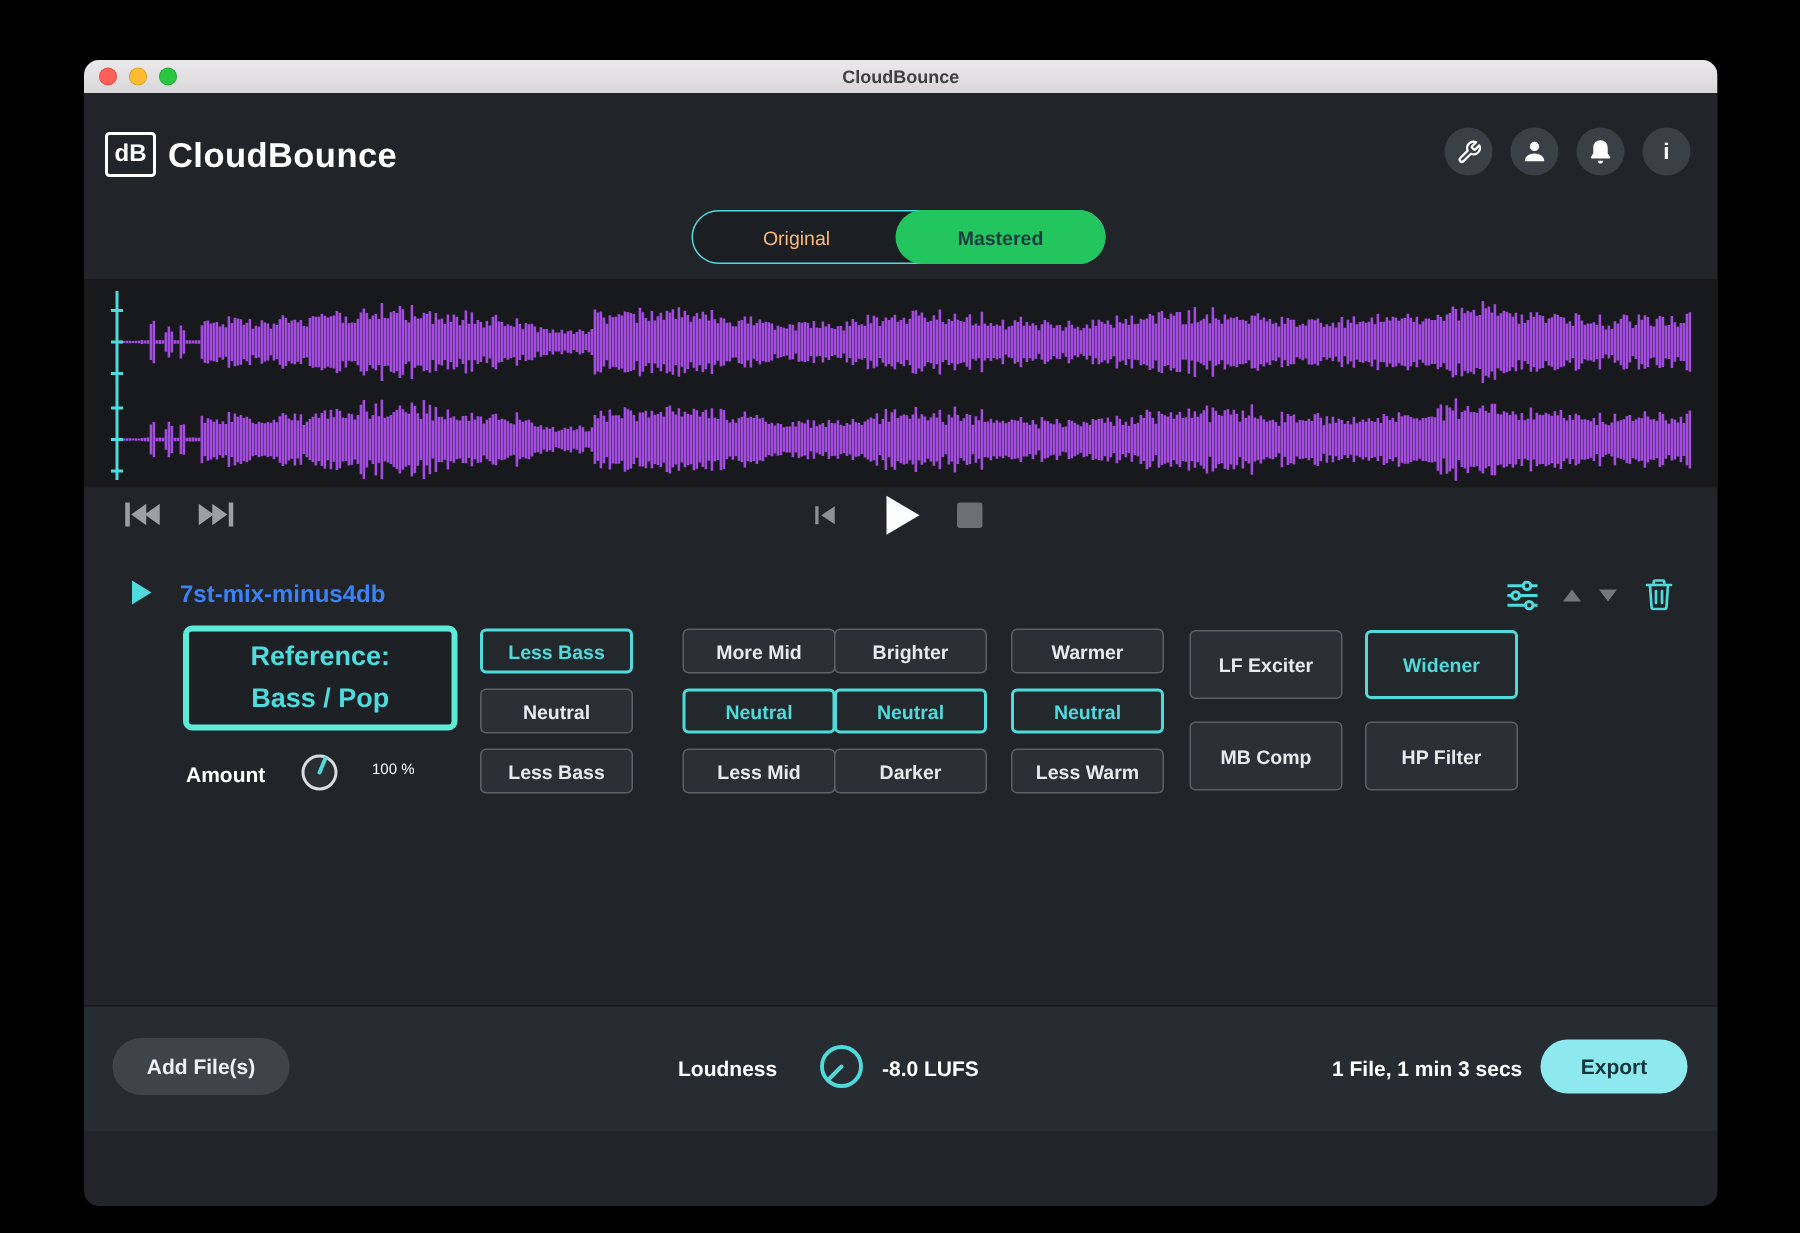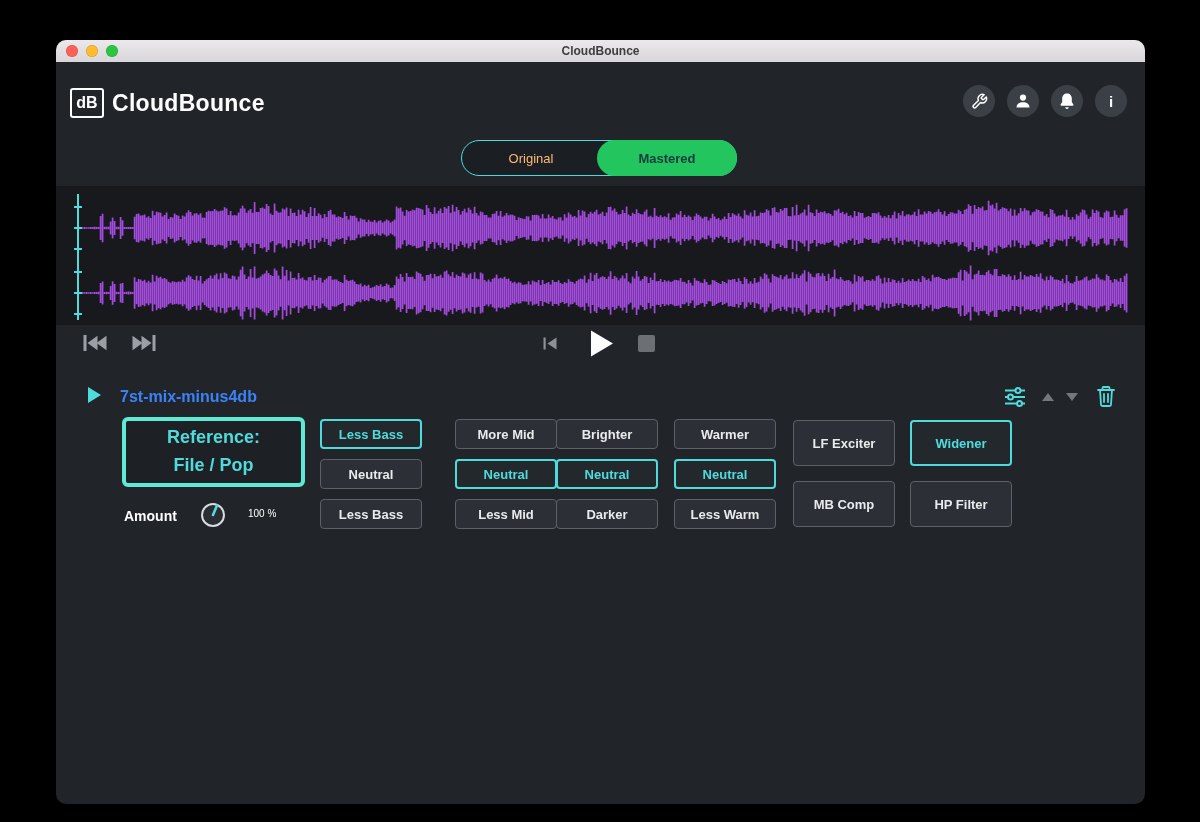--- a/index.html
+++ b/index.html
@@ -169,21 +169,21 @@
   <svg class="ticon" style="left:1040px;top:345px" width="20" height="22" viewBox="0 0 20 22" stroke="#4fdbdc" stroke-width="1.8" fill="none" stroke-linecap="round" stroke-linejoin="round">
       <path d="M2 5h16"></path>
       <path d="M6.5 5V3a1 1 0 0 1 1-1h5a1 1 0 0 1 1 1v2"></path>
       <path d="M4 5l1 14.5a1.5 1.5 0 0 0 1.5 1.5h7a1.5 1.5 0 0 0 1.5-1.5L16 5"></path>
       <line x1="8" y1="9" x2="8" y2="17"></line>
       <line x1="12" y1="9" x2="12" y2="17"></line>
     </svg>
 
   <div class="btn ref">
     <span>Reference:</span>
-    <span>File / Pop</span>
+    <span>Bass / Pop</span>
   </div>
   <div class="amount-label">Amount</div>
   <svg class="knob" style="left:142px;top:460px" width="30" height="30" viewBox="0 0 30 30">
       <circle cx="15" cy="15" r="11" fill="#2a2e33" stroke="#d9dcdf" stroke-width="2"></circle>
       <line x1="15" y1="15" x2="19" y2="5.5" stroke="#4fdbdc" stroke-width="2.6" stroke-linecap="round"></line>
     </svg>
   <div class="amount-value">100 %</div>
 
   <div class="btn opt cA r1 sel">Less Bass</div>
   <div class="btn opt cA r2">Neutral</div>
@@ -199,14 +199,25 @@
 
   <div class="btn opt cD r1">Warmer</div>
   <div class="btn opt cD r2 sel">Neutral</div>
   <div class="btn opt cD r3">Less Warm</div>
 
   <div class="btn fx cE f1">LF Exciter</div>
   <div class="btn fx cE f2">MB Comp</div>
   <div class="btn fx cF f2">HP Filter</div>
   <div class="btn fx cF f1 sel">Widener</div>
 
+  <div class="bottombar">
+    <div class="addfiles">Add File(s)</div>
+    <div class="loud-label">Loudness</div>
+    <svg class="knob" style="left:487px;top:22px" width="36" height="36" viewBox="0 0 36 36">
+        <circle cx="18" cy="18" r="13" fill="none" stroke="#4fdbdc" stroke-width="2.6"></circle>
+        <line x1="18" y1="18" x2="9.5" y2="26.5" stroke="#4fdbdc" stroke-width="2.6" stroke-linecap="round"></line>
+      </svg>
+    <div class="loud-value">-8.0 LUFS</div>
+    <div class="summary">1 File, 1 min 3 secs</div>
+    <div class="export">Export</div>
+  </div>
 
 </div>
 
 </body></html>

